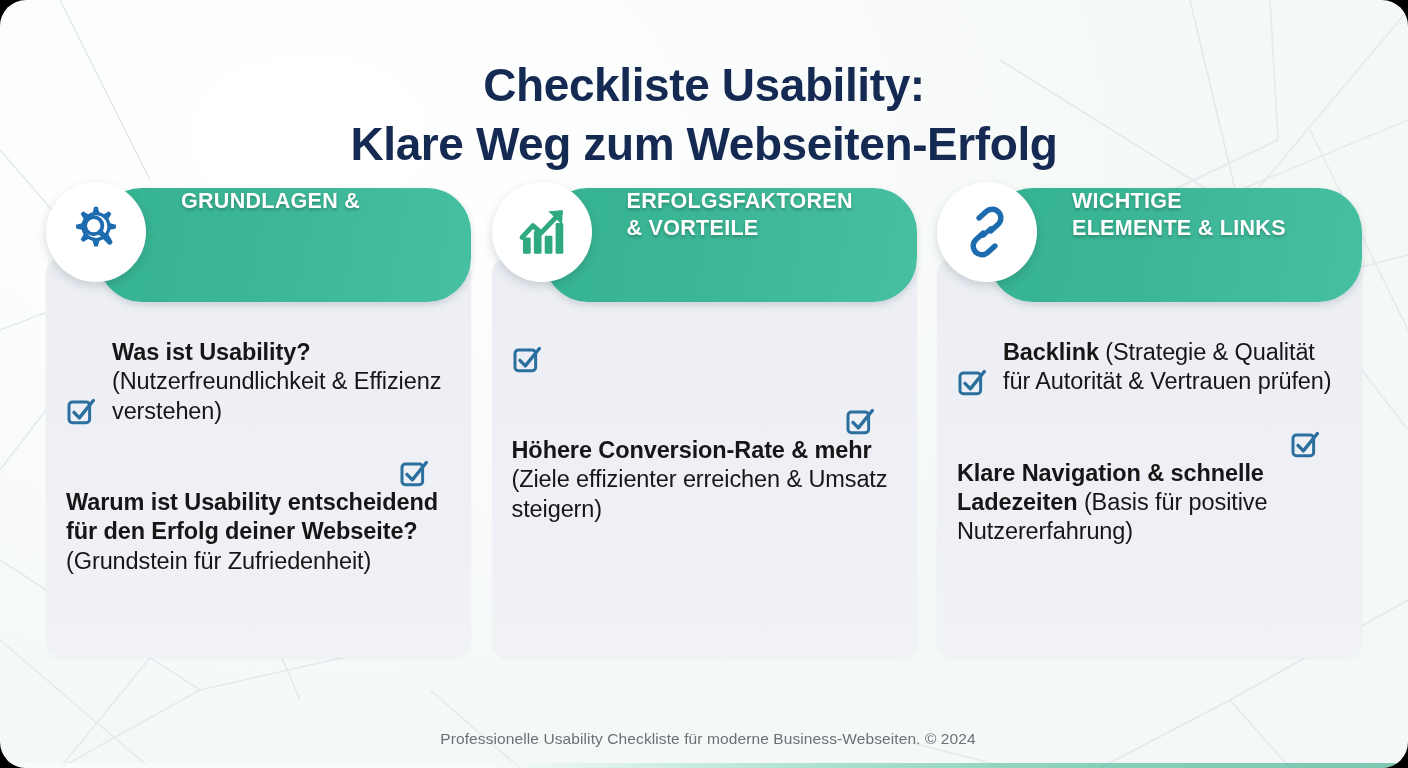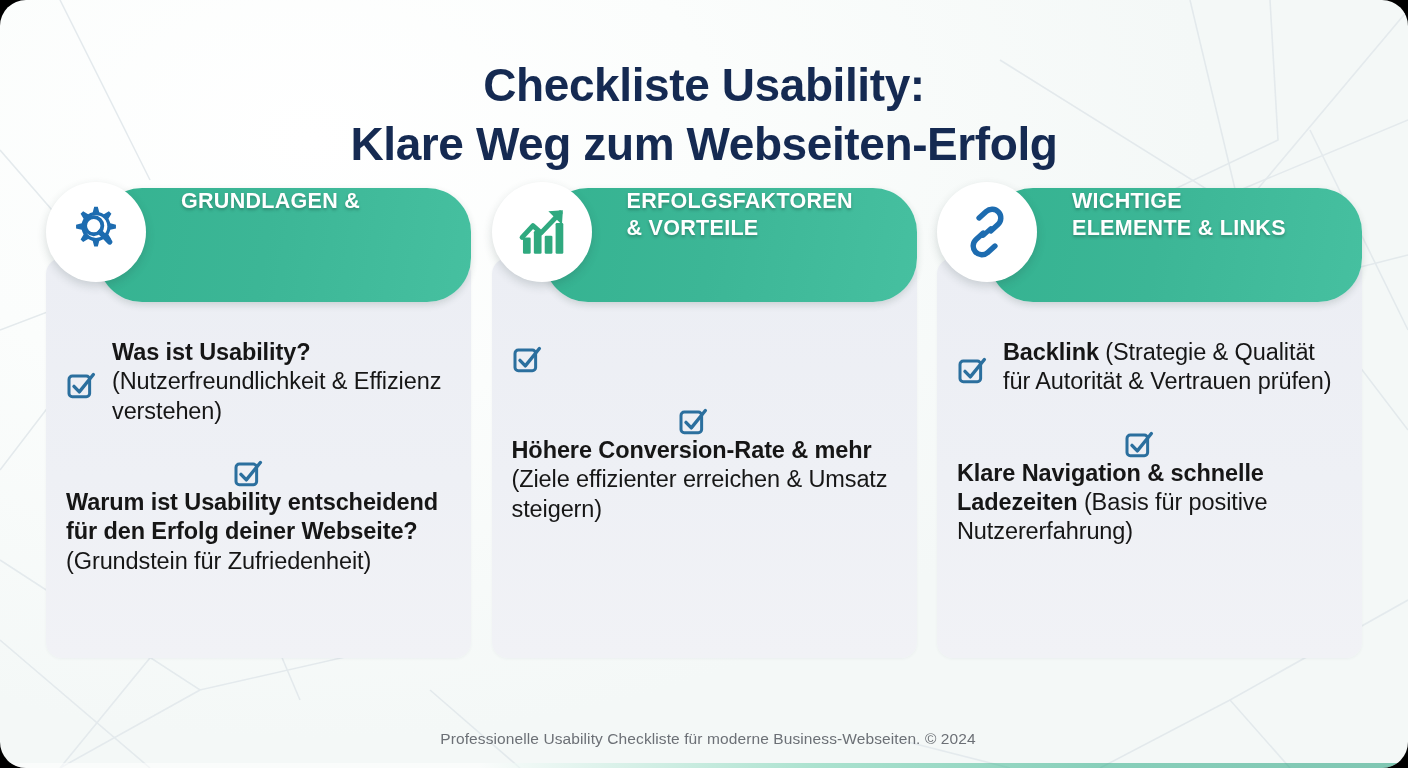--- a/index.html
+++ b/index.html
@@ -124,21 +124,21 @@
     padding: 80px 26px 26px 20px;
     border-radius: 16px;
     background: linear-gradient(180deg, #eceef4 0%, #eef0f5 55%, #f1f2f6 100%);
     min-height: 400px;
     box-sizing: border-box;
     box-shadow: 0 1px 3px rgba(60,70,90,.05);
   }
 
   .item {
     display: flex;
-    align-items: center;
+    align-items: flex-end;
     margin-bottom: 26px;
   }
   .item:last-child { margin-bottom: 0; flex-direction: column; }
 
   .check-icon {
     flex: 0 0 auto;
     width: 30px;
     height: 30px;
     margin-right: 16px;
     margin-top: 6px;

